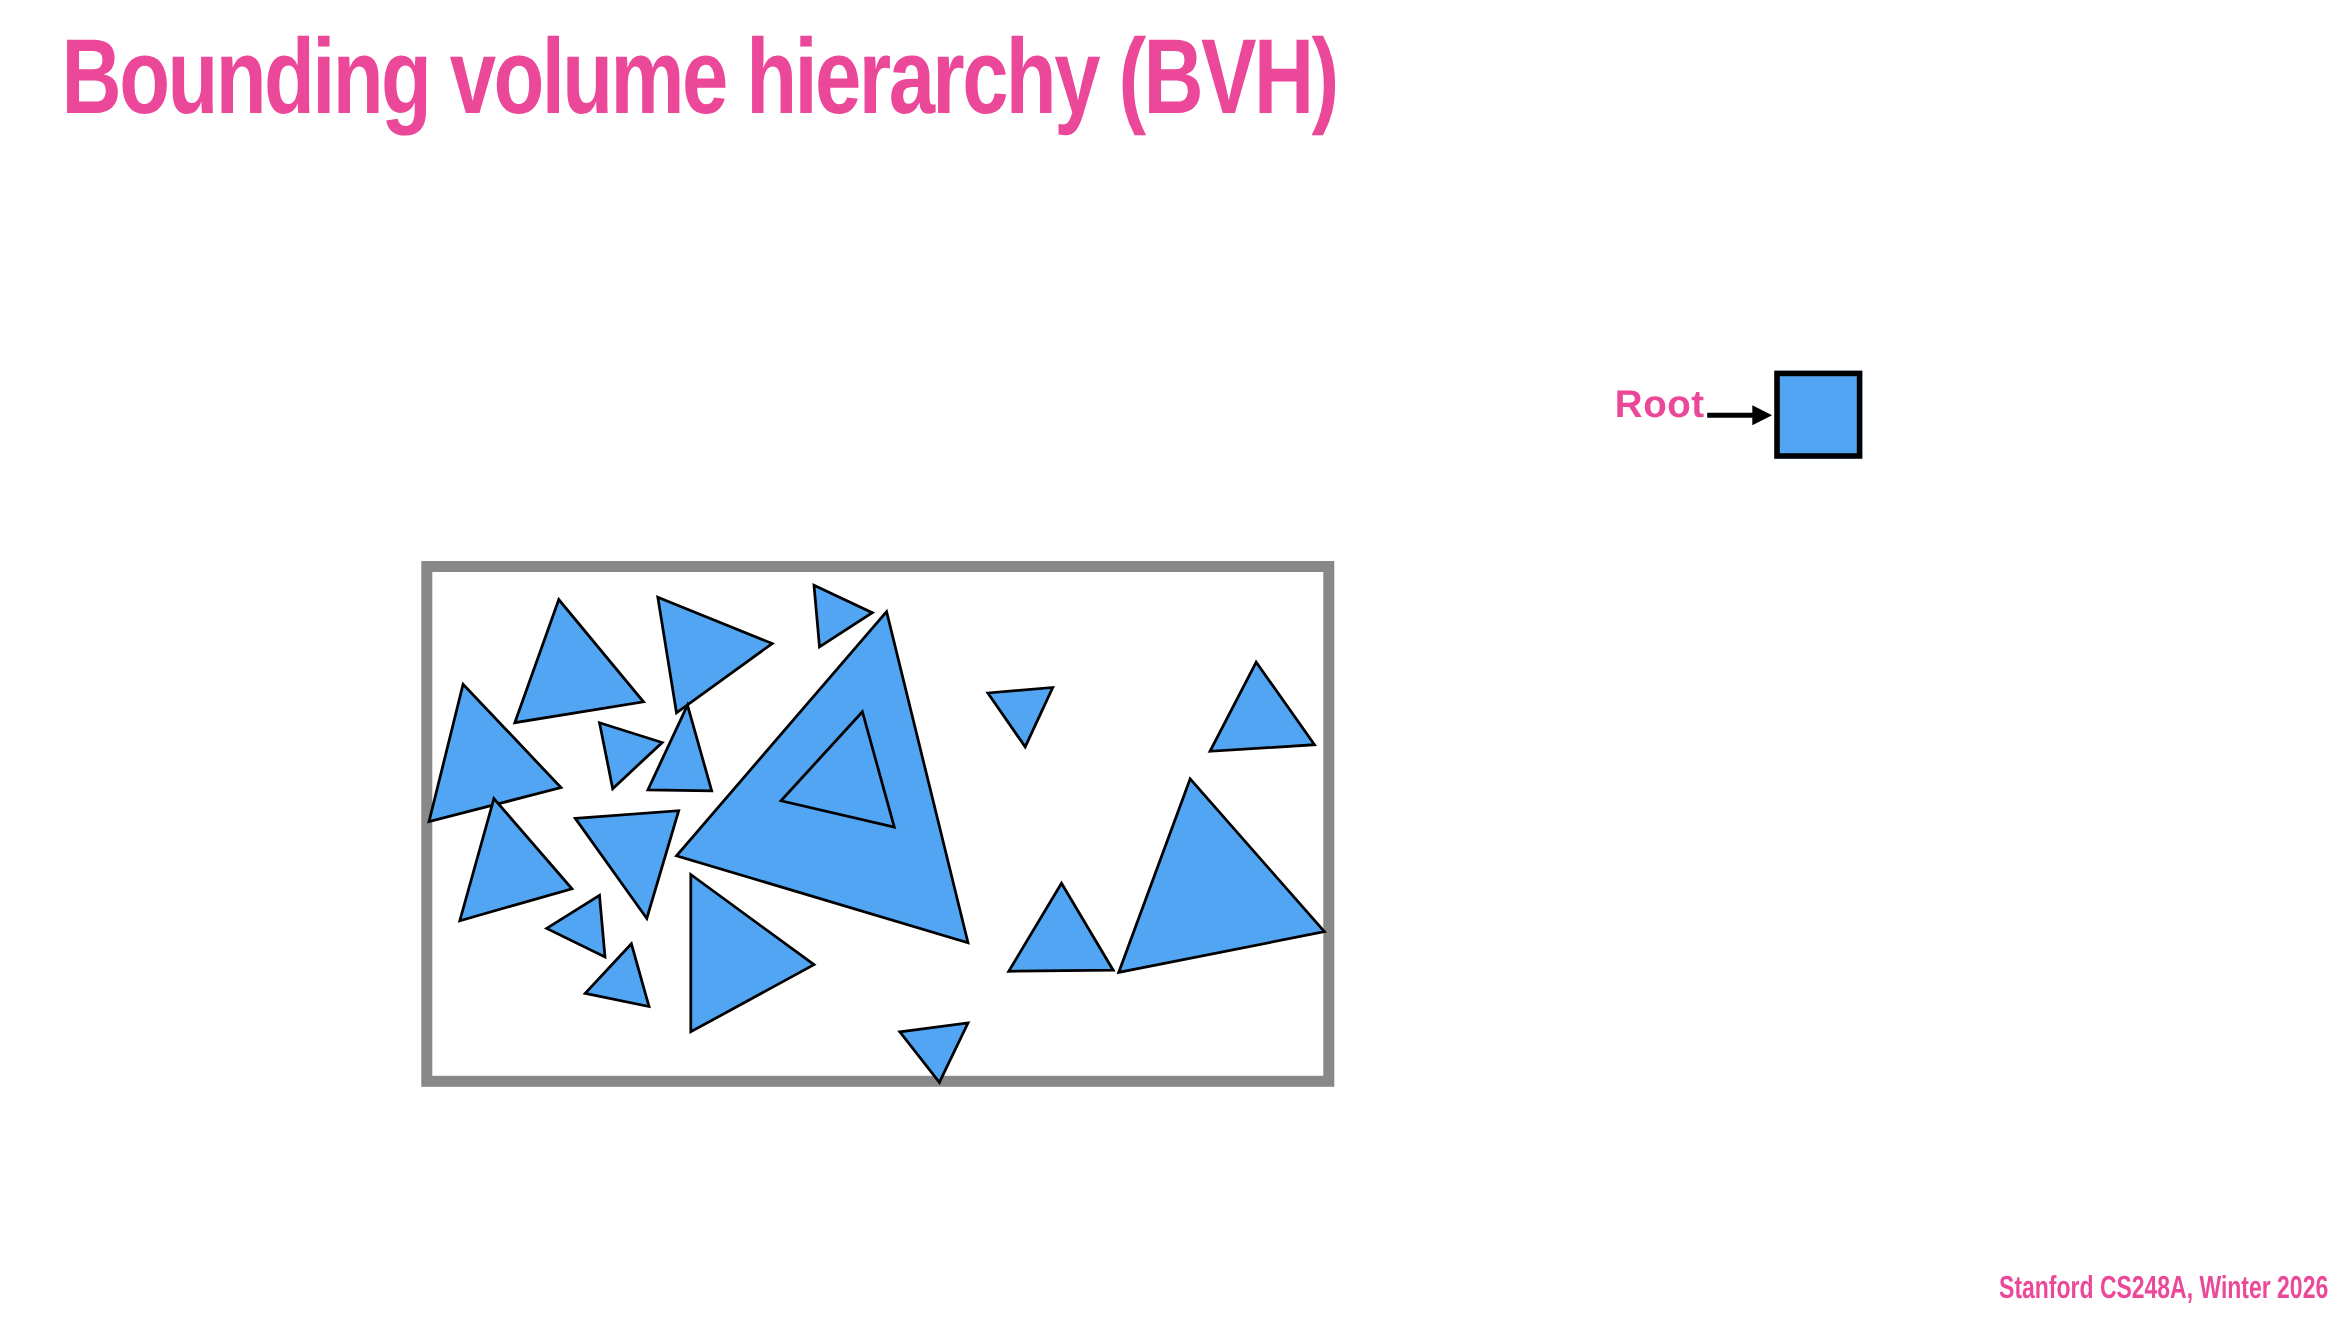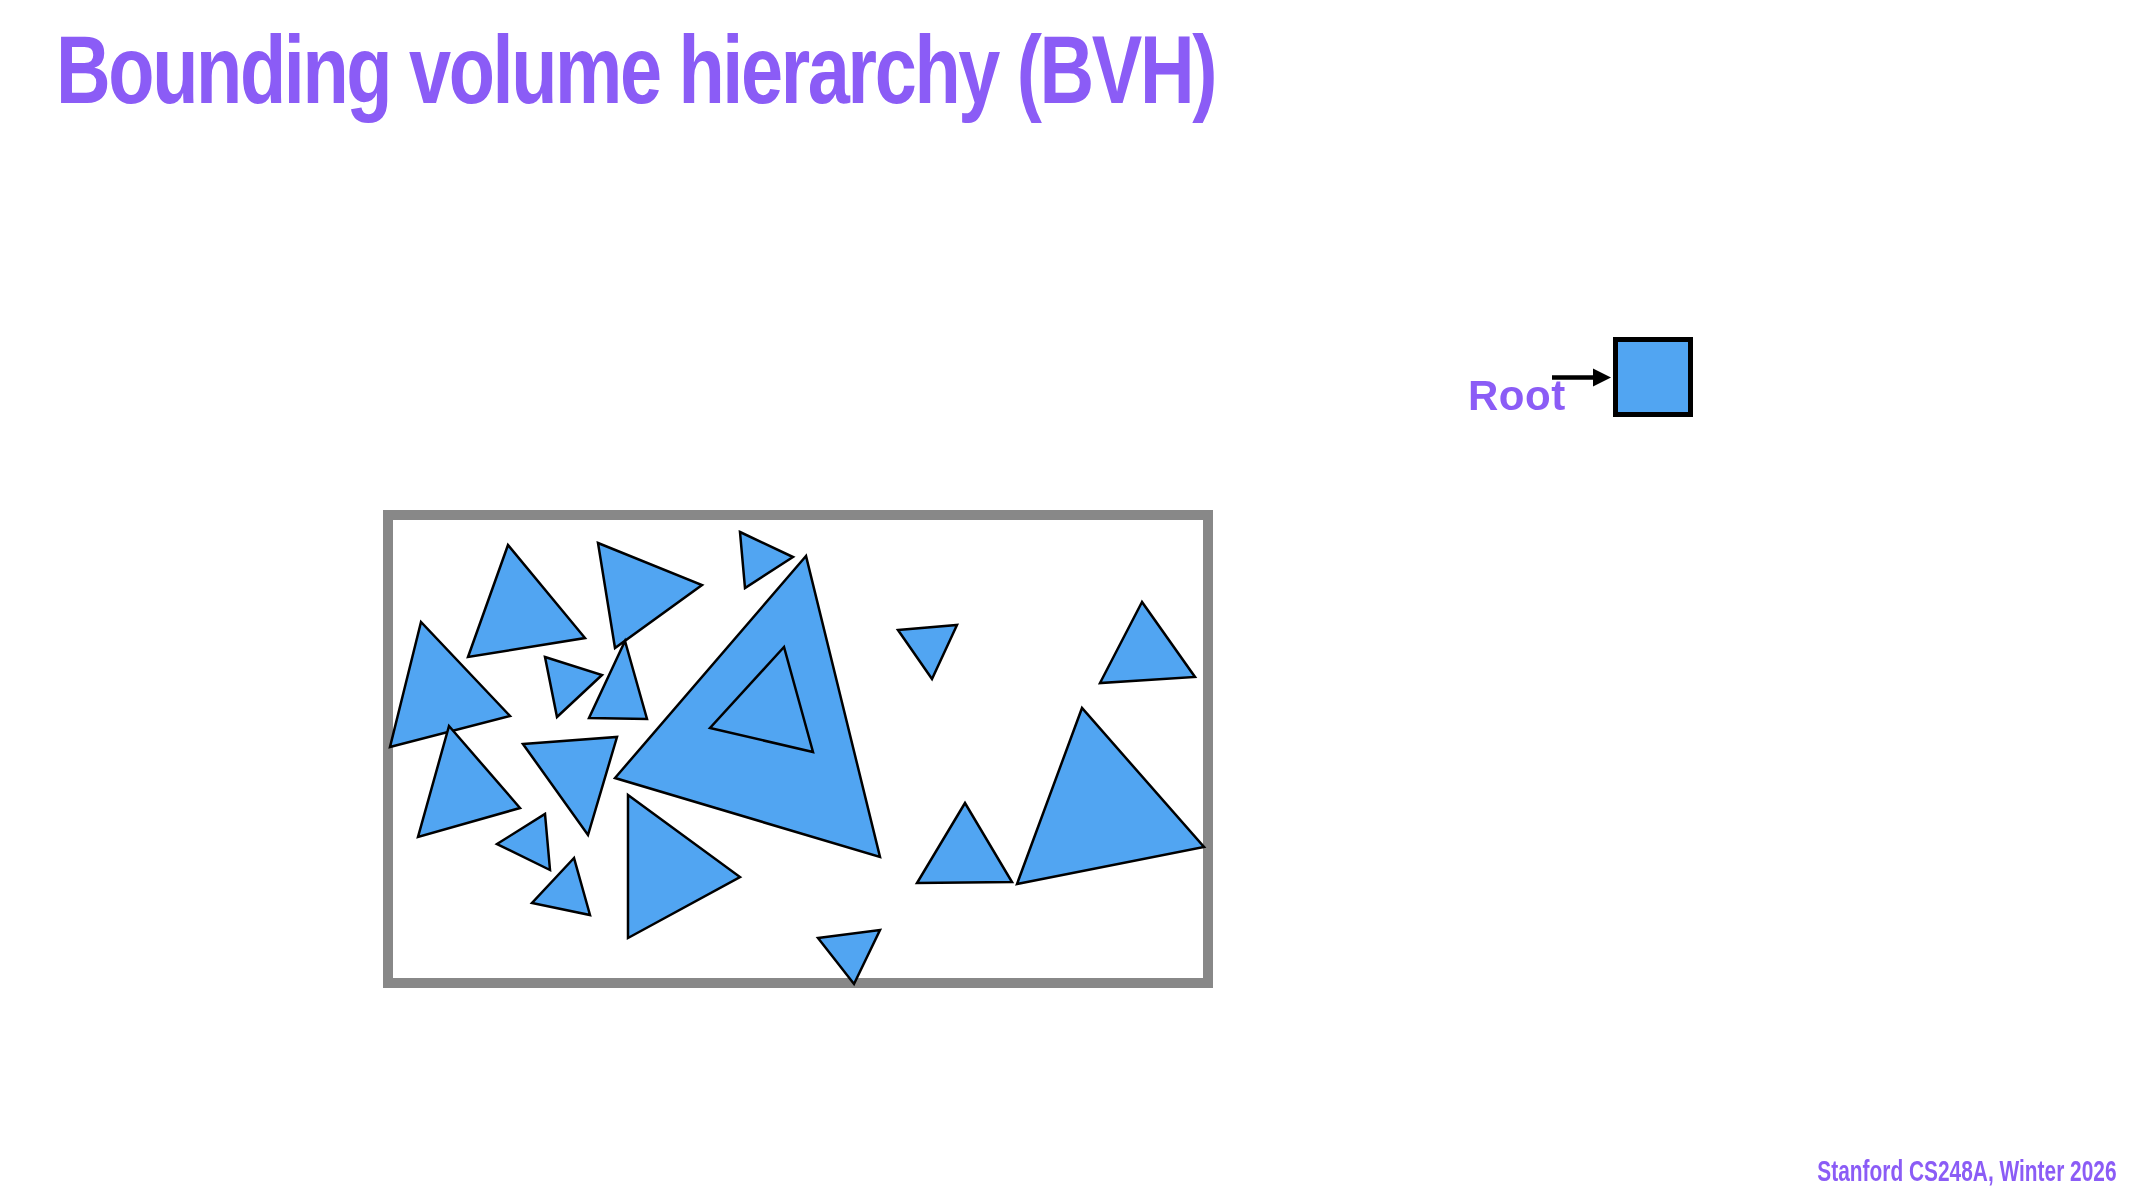--- a/index.html
+++ b/index.html
@@ -3,21 +3,21 @@
 <meta charset="utf-8">
 <style>
   html, body { margin: 0; padding: 0; background: #ffffff; }
   .slide {
     position: relative;
     width: 2133px;
     height: 1200px;
     background: #ffffff;
     overflow: hidden;
     font-family: "Liberation Sans", sans-serif;
-    color: #8b5cf6;
+    color: #ec4899;
   }
   .title {
     position: absolute;
     left: 56px;
     top: 14px;
     font-size: 97px;
     font-weight: bold;
     letter-spacing: -3px;
     white-space: nowrap;
     transform: scaleX(0.78);
@@ -35,22 +35,22 @@
   }
   .scene-svg {
     position: absolute;
     left: 0; top: 0;
     width: 2133px;
     height: 1200px;
   }
   .root-label {
     position: absolute;
     left: 1468px;
-    top: 372px;
-    font-size: 42px;
+    top: 348px;
+    font-size: 35px;
     font-weight: bold;
     letter-spacing: 0.5px;
     white-space: nowrap;
   }
   .root-arrow {
     position: absolute;
     left: 1551px;
     top: 365px;
     width: 60px;
     height: 25px;

